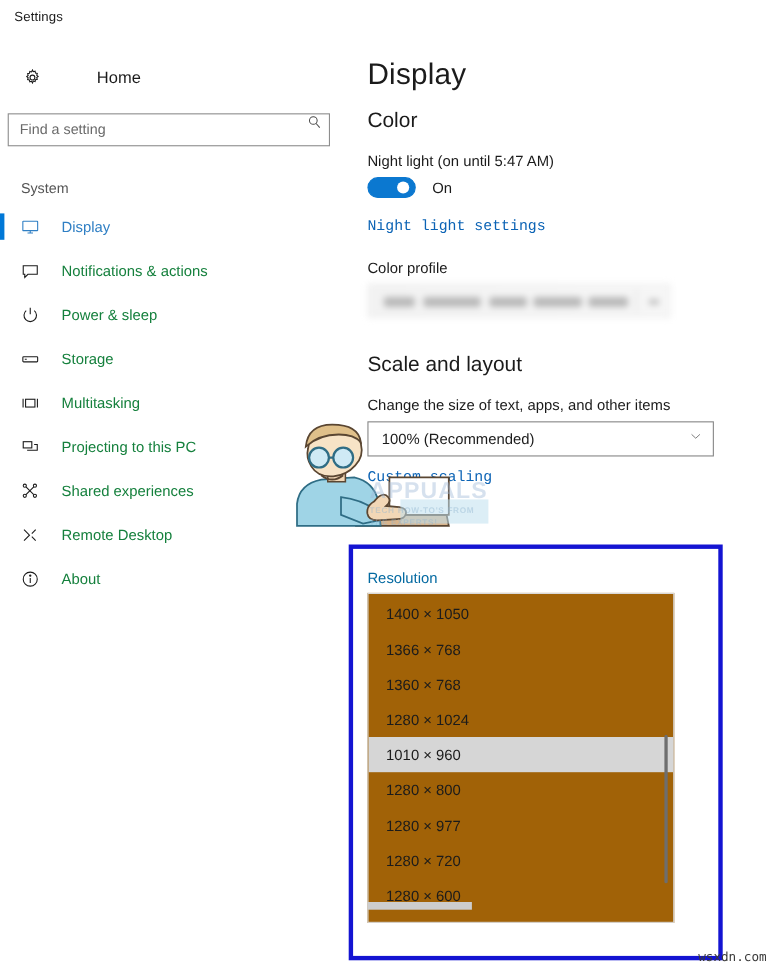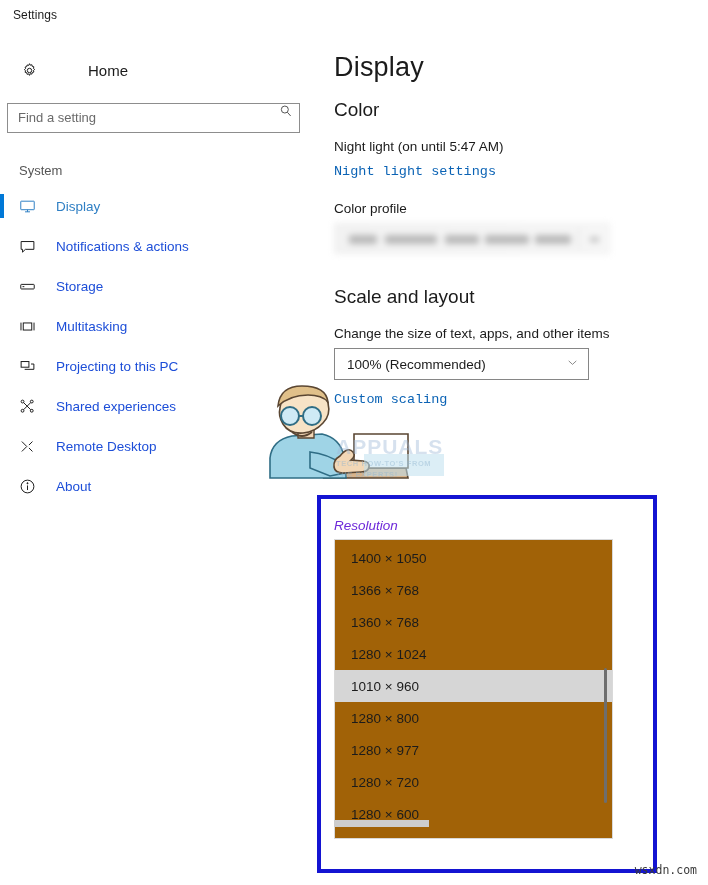--- a/index.html
+++ b/index.html
@@ -110,21 +110,21 @@
   .nav-item .nav-icon {
     width: 22px;
     display: flex;
     align-items: center;
     justify-content: flex-start;
     color: #1b1b1b;
   }
   .nav-item .nav-label {
     font-size: 13.5px;
     margin-left: 15px;
-    color: #1d4ed8;
+    color: #15803d;
     white-space: nowrap;
   }
   .nav-item.selected::before {
     content: "";
     position: absolute;
     left: 0;
     top: 8px;
     bottom: 8px;
     width: 4px;
     background: #0078d7;
@@ -231,21 +231,21 @@
     position: absolute;
     right: 10px;
     top: 13px;
     width: 9px;
     height: 5px;
     background: #c0c0c0;
   }
 
   
   .combo {
-    width: 255px;
+    width: 315px;
     height: 32px;
     border: 1px solid #868686;
     background: #ffffff;
     box-sizing: border-box;
     display: flex;
     align-items: center;
     justify-content: space-between;
     padding: 0 9px 0 12px;
     cursor: pointer;
     margin-bottom: 9px;
@@ -257,23 +257,22 @@
 
   
   .res-block {
     position: absolute;
     left: 14px;
     top: 488px;
     width: 294px;
   }
   .res-label {
     font-size: 13.5px;
-    color: #6d28d9;
+    color: #0369a1;
     margin-bottom: 6px;
-    font-style: italic;
   }
   .res-listbox {
     width: 279px;
     height: 300px;
     background: #a16207;
     border: 1px solid #d9d9d9;
     box-sizing: border-box;
     position: relative;
     overflow: hidden;
   }
@@ -428,20 +427,29 @@
 
     <div class="nav-item">
       <span class="nav-icon">
         <svg width="17" height="17" viewBox="0 0 24 24" fill="none" stroke="currentColor" stroke-width="1.4">
           <path d="M3 5h18v11H9l-4 4v-4H3z"></path>
         </svg>
       </span>
       <span class="nav-label">Notifications &amp; actions</span>
     </div>
 
+    <div class="nav-item">
+      <span class="nav-icon">
+        <svg width="17" height="17" viewBox="0 0 24 24" fill="none" stroke="currentColor" stroke-width="1.4">
+          <path d="M6.8 6.2a8 8 0 1 0 10.4 0"></path>
+          <line x1="12" y1="2.5" x2="12" y2="11"></line>
+        </svg>
+      </span>
+      <span class="nav-label">Power &amp; sleep</span>
+    </div>
 
     <div class="nav-item">
       <span class="nav-icon">
         <svg width="17" height="17" viewBox="0 0 24 24" fill="none" stroke="currentColor" stroke-width="1.4">
           <rect x="2.5" y="9" width="19" height="6.5" rx="1"></rect>
           <line x1="5" y1="12.2" x2="7.5" y2="12.2"></line>
         </svg>
       </span>
       <span class="nav-label">Storage</span>
     </div>
@@ -506,20 +514,26 @@
   </div>
 
   <div class="content">
 
     <h1 class="page-title">Display</h1>
 
     <h2 class="group-title">Color</h2>
 
     <div class="field-label">Night light (on until 5:47 AM)</div>
 
+    <div class="toggle-row">
+      <div class="toggle">
+        <div class="knob"></div>
+      </div>
+      <span class="toggle-text">On</span>
+    </div>
 
     <a class="link">Night light settings</a>
 
     <div class="field-label" style="margin-top:22px;">Color profile</div>
 
     <div class="combo-blur">
       <div class="ghost" style="left:14px;width:28px;"></div>
       <div class="ghost" style="left:50px;width:52px;"></div>
       <div class="ghost" style="left:110px;width:34px;"></div>
       <div class="ghost" style="left:150px;width:44px;"></div>

